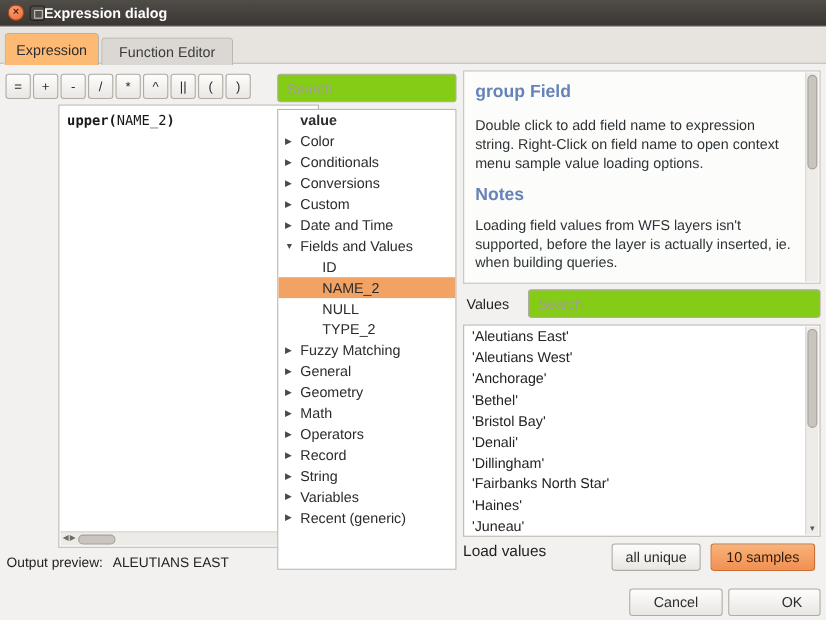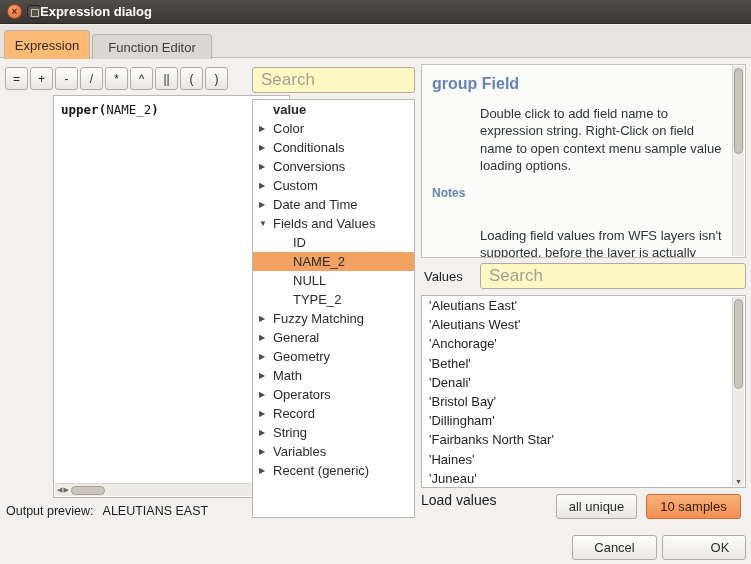--- a/index.html
+++ b/index.html
@@ -58,21 +58,21 @@
     background: linear-gradient(#fdfdfc, #e9e7e3);
     font-size: 13px; color: #2c2c2c; text-align: center; cursor: default;
     font-family: "Liberation Sans", sans-serif;
   }
   .btn-orange {
     background: linear-gradient(#f9b279, #f19053);
     border: 1px solid #c96f33; color: #341b09;
   }
   .search-input {
     position: absolute; border: 1px solid #b0aca4; border-radius: 3px;
-    background: #fef9c3; font-size: 17px; color: #333; padding: 0 8px;
+    background: #84cc16; font-size: 13px; color: #333; padding: 0 8px;
     font-family: "Liberation Sans", sans-serif; outline: none;
   }
   .search-input::placeholder { color: #a39f97; }
   .panel { position: absolute; background: #ffffff; border: 1px solid #bcb8b1; }
   
   .ops { position: absolute; left: 5px; top: 67px; display: flex; gap: 2px; }
   .op-btn {
     width: 23px; height: 23px; border: 1px solid #b0aca4; border-radius: 3px;
     background: linear-gradient(#fdfdfc, #e9e7e3); font-size: 12px; color: #2c2c2c;
     font-family: "Liberation Sans", sans-serif; cursor: default;
@@ -110,22 +110,22 @@
   .tree-row.indent { padding-left: 26px; }
   .tree-row.bold { font-weight: bold; }
   .tree-row.selected { background: #f2a363; }
   
   .help-box {
     left: 421px; top: 64px; width: 325px; height: 194px;
     background: #fcfcfb; border: 1px solid #c6c2bb; padding: 8px 22px 8px 10px;
     overflow: hidden;
   }
   .help-title { color: #6583b8; font-size: 16px; font-weight: bold; margin: 2px 0 12px; }
-  .help-p { font-size: 13px; color: #2e3436; line-height: 1.33; margin-bottom: 12px; margin-left: 48px; }
-  .help-notes-title { color: #6583b8; font-size: 12px; font-weight: bold; margin-bottom: 27px; }
+  .help-p { font-size: 13px; color: #2e3436; line-height: 1.33; margin-bottom: 12px; }
+  .help-notes-title { color: #6583b8; font-size: 16px; font-weight: bold; margin-bottom: 9px; }
   .vscroll {
     position: absolute; top: 1px; bottom: 1px; right: 1px; width: 12px;
     background: #eeece9; border-left: 1px solid #d9d6d0;
   }
   .vthumb {
     position: absolute; left: 1px; right: 1px; top: 2px;
     background: #c9c5be; border: 1px solid #a5a199; border-radius: 5px;
   }
   .vthumb.h86 { height: 86px; }
   .vthumb.h90 { height: 90px; }
@@ -291,22 +291,22 @@
   <div class="values-label">Values</div>
   <input class="search-input values-search" placeholder="Search" style="">
 
   <div class="panel values-box">
     <div class="value-rows">
 
     <div class="value-row">'Aleutians East'</div>
         <div class="value-row">'Aleutians West'</div>
         <div class="value-row">'Anchorage'</div>
         <div class="value-row">'Bethel'</div>
+        <div class="value-row">'Bristol Bay'</div>
         <div class="value-row">'Denali'</div>
-        <div class="value-row">'Bristol Bay'</div>
         <div class="value-row">'Dillingham'</div>
         <div class="value-row">'Fairbanks North Star'</div>
         <div class="value-row">'Haines'</div>
         <div class="value-row">'Juneau'</div>
       </div>
     <div class="vscroll">
       <div class="vthumb h90"></div>
       <div class="vs-arrow">▼</div>
     </div>
   </div>

